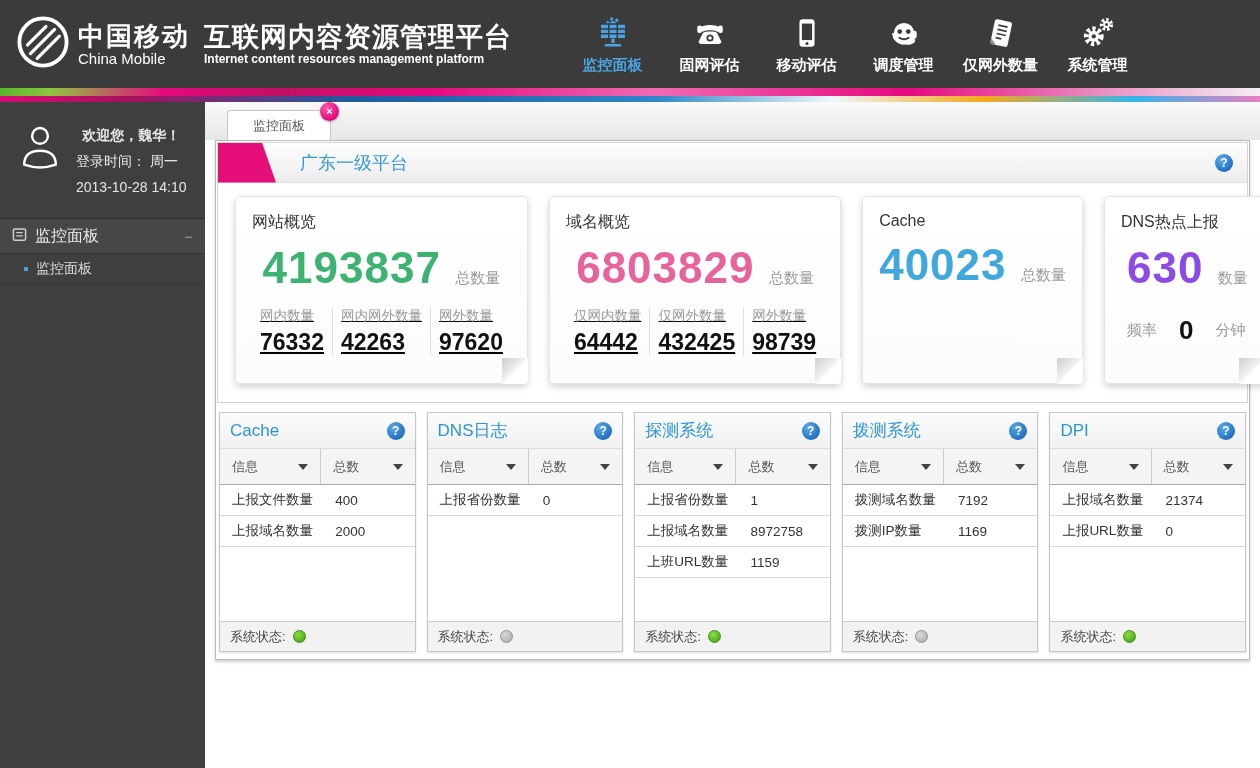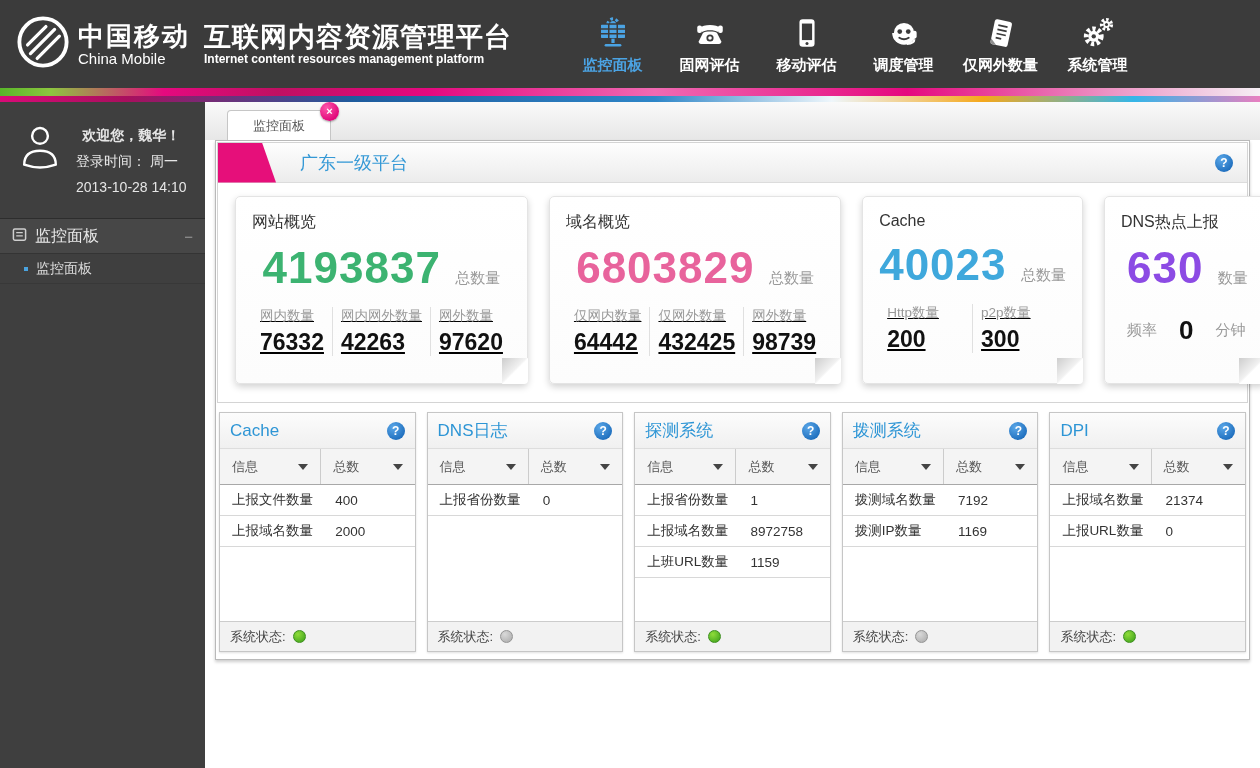--- a/index.html
+++ b/index.html
@@ -315,30 +315,20 @@
               </div>
               <div class="fold"></div>
             </div>
 
             <div class="card w3">
               <div class="card-title">Cache</div>
               <div class="big-row">
                 <span class="big-num" style="color: rgb(63, 168, 220);">40023</span>
                 <span class="big-lb">总数量</span>
               </div>
-              <div class="stats">
-                <div class="stat">
-                  <div class="stat-lb">Http数量</div>
-                  <div class="stat-val">200</div>
-                </div>
-                <div class="stat">
-                  <div class="stat-lb">p2p数量</div>
-                  <div class="stat-val">300</div>
-                </div>
-              </div>
               <div class="fold"></div>
             </div>
 
             <div class="card w4">
               <div class="card-title">DNS热点上报</div>
               <div class="big-row left">
                 <span class="big-num" style="color: rgb(140, 75, 228);">630</span>
                 <span class="big-lb">数量</span>
               </div>
               <div class="freq-row">

